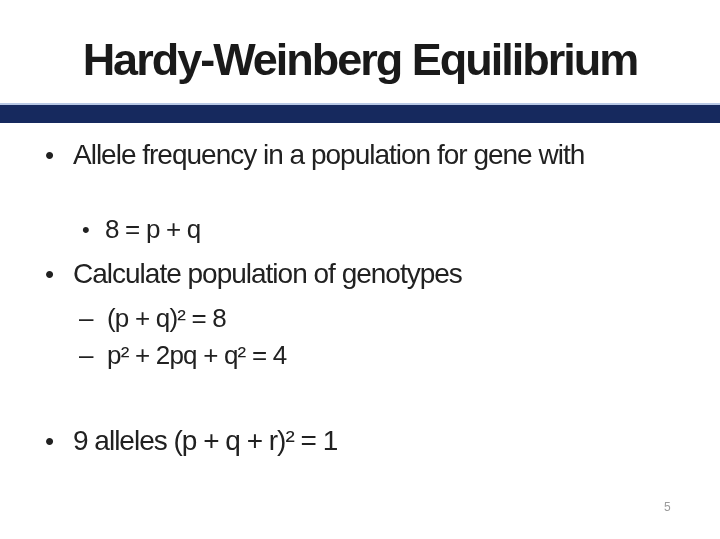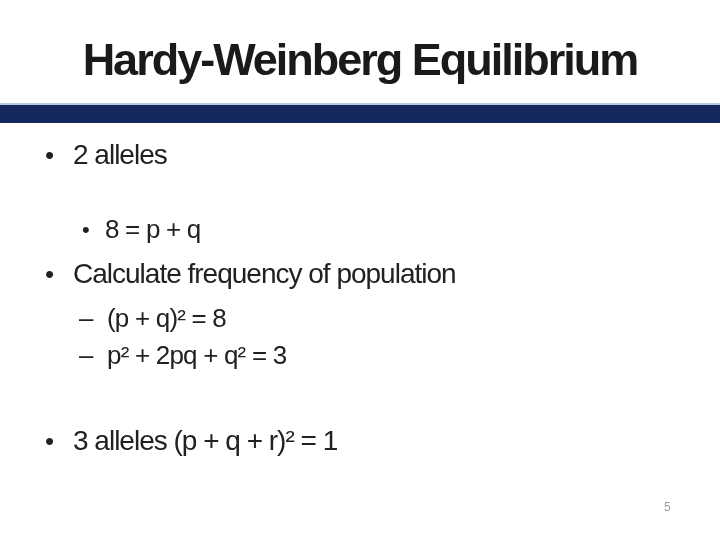--- a/index.html
+++ b/index.html
@@ -37,43 +37,43 @@
 <body>
 
 <div class="slide">
 
   <h1 class="title">Hardy-Weinberg Equilibrium</h1>
 
   <div class="accent-bar"></div>
 
   <div class="li l1" style="top:137px">
     <span class="marker">•</span>
-    <span class="line">2 alleles</span>
+    <span class="line">Allele frequency in a population for gene with</span>
   </div>
 
   <div class="li l2" style="top:212px">
     <span class="marker">•</span>
     <span class="line">8 = p + q</span>
   </div>
 
   <div class="li l1" style="top:256px">
     <span class="marker">•</span>
-    <span class="line">Calculate frequency of population</span>
+    <span class="line">Calculate population of genotypes</span>
   </div>
 
   <div class="li l2d" style="top:301px">
     <span class="marker">–</span>
     <span class="line">(p + q)² = 8</span>
   </div>
 
   <div class="li l2d" style="top:338px">
     <span class="marker">–</span>
-    <span class="line">p² + 2pq + q² = 3</span>
+    <span class="line">p² + 2pq + q² = 4</span>
   </div>
 
   <div class="li l1" style="top:423px">
     <span class="marker">•</span>
-    <span class="line">3 alleles (p + q + r)² = 1</span>
+    <span class="line">9 alleles (p + q + r)² = 1</span>
   </div>
 
   <div class="page-number">5</div>
 
 </div>
 
 </body></html>

